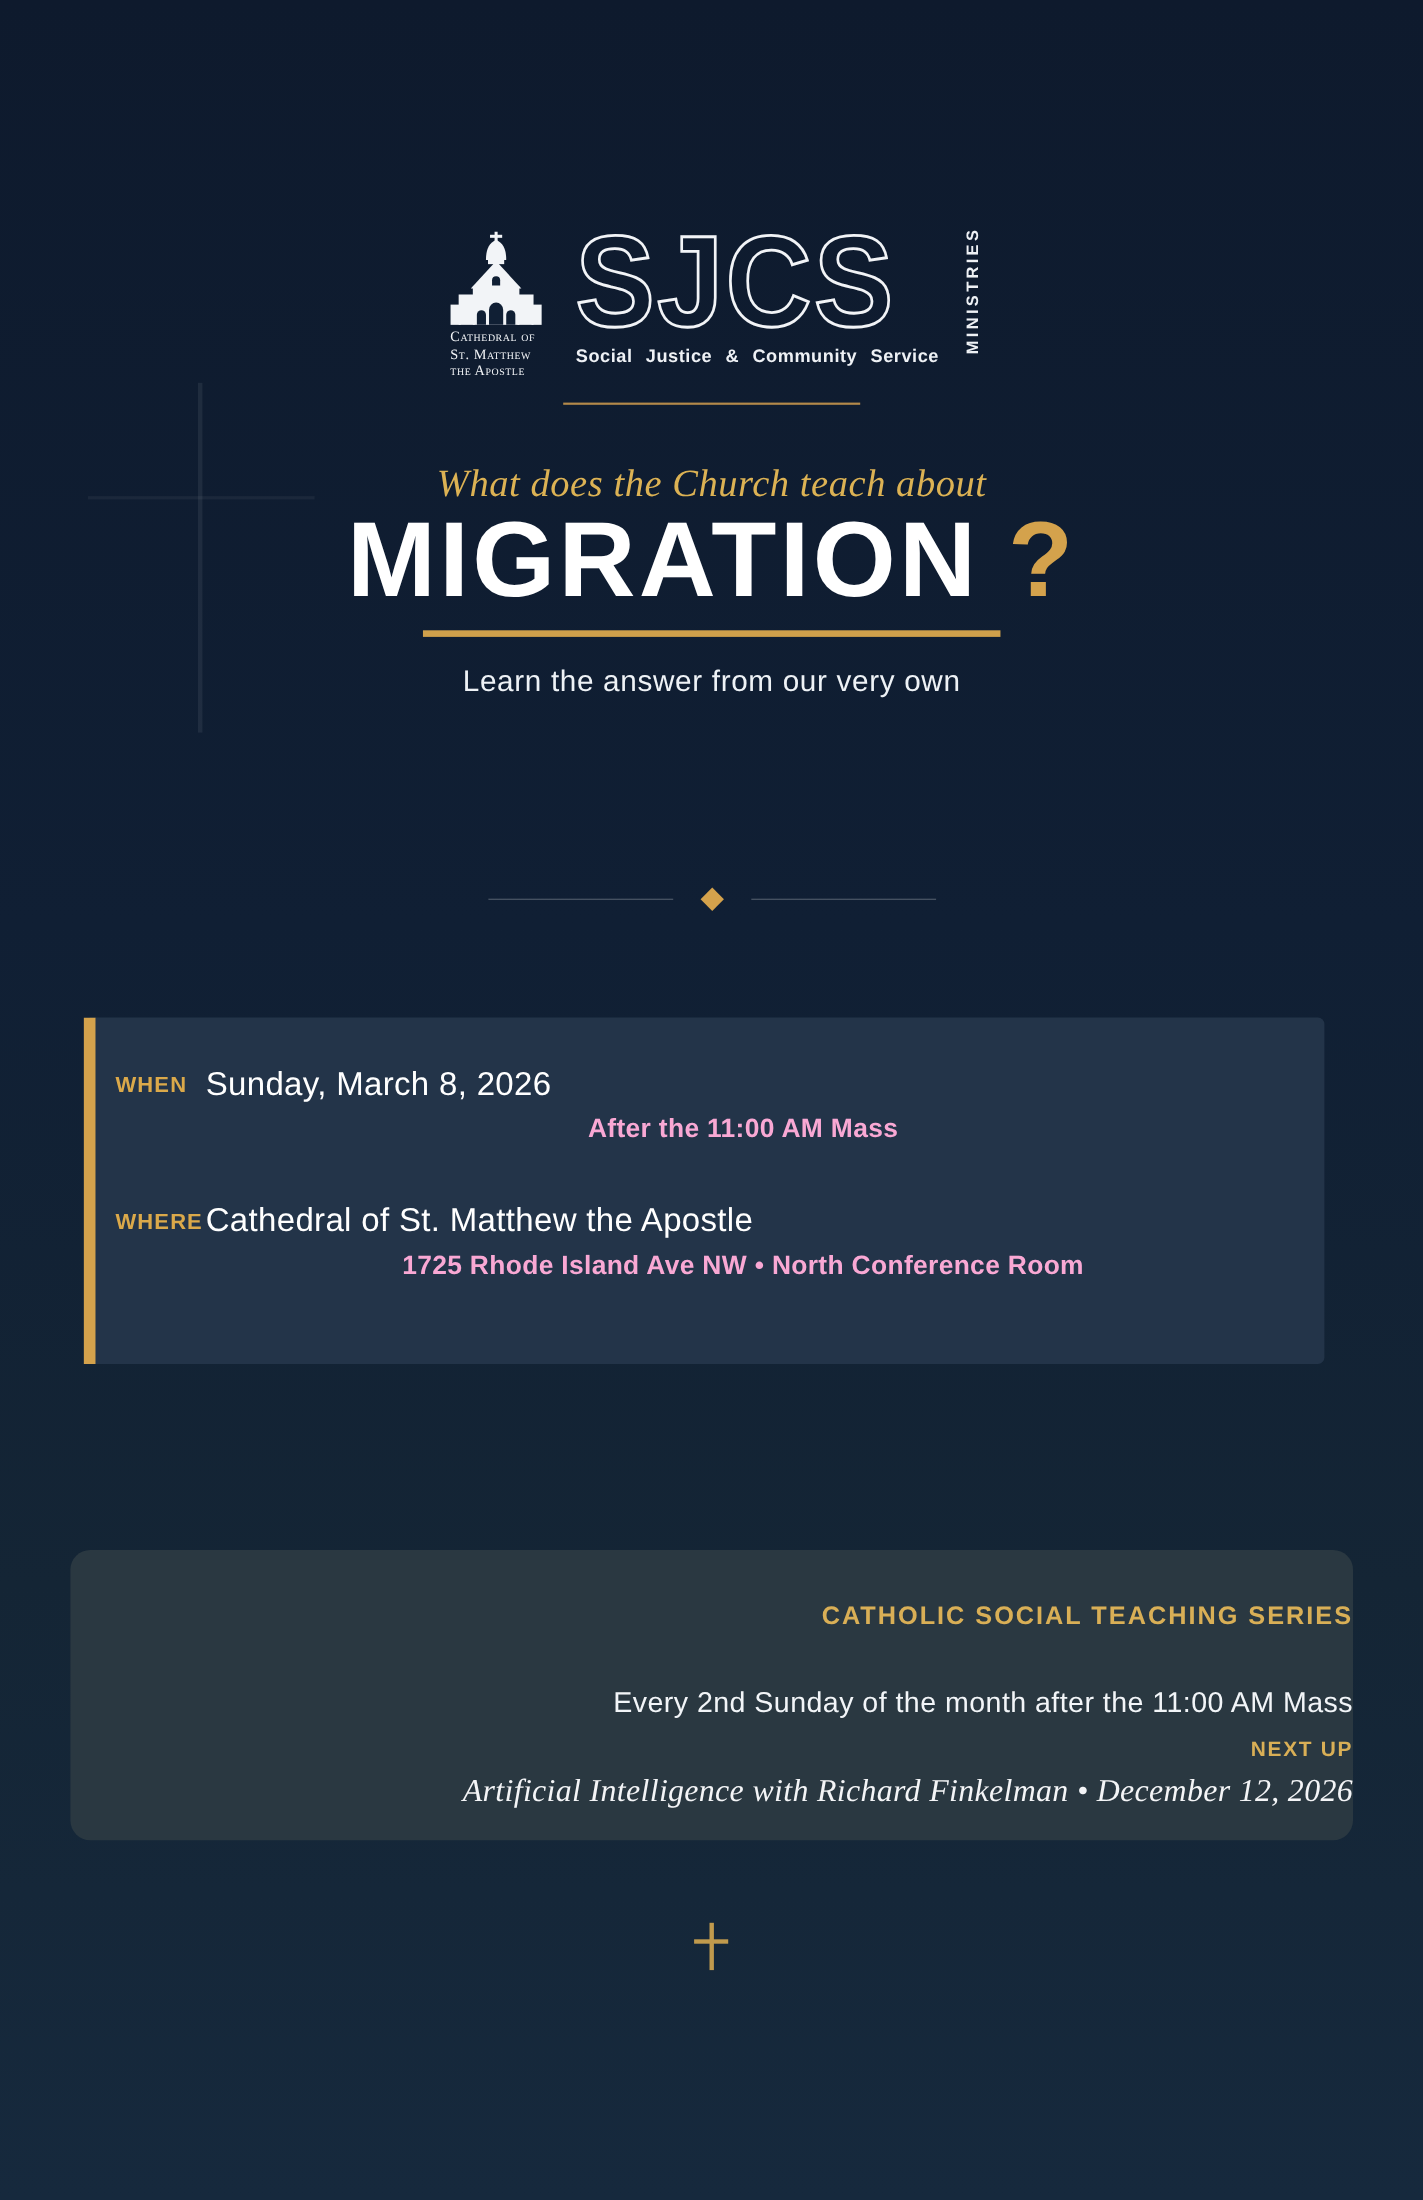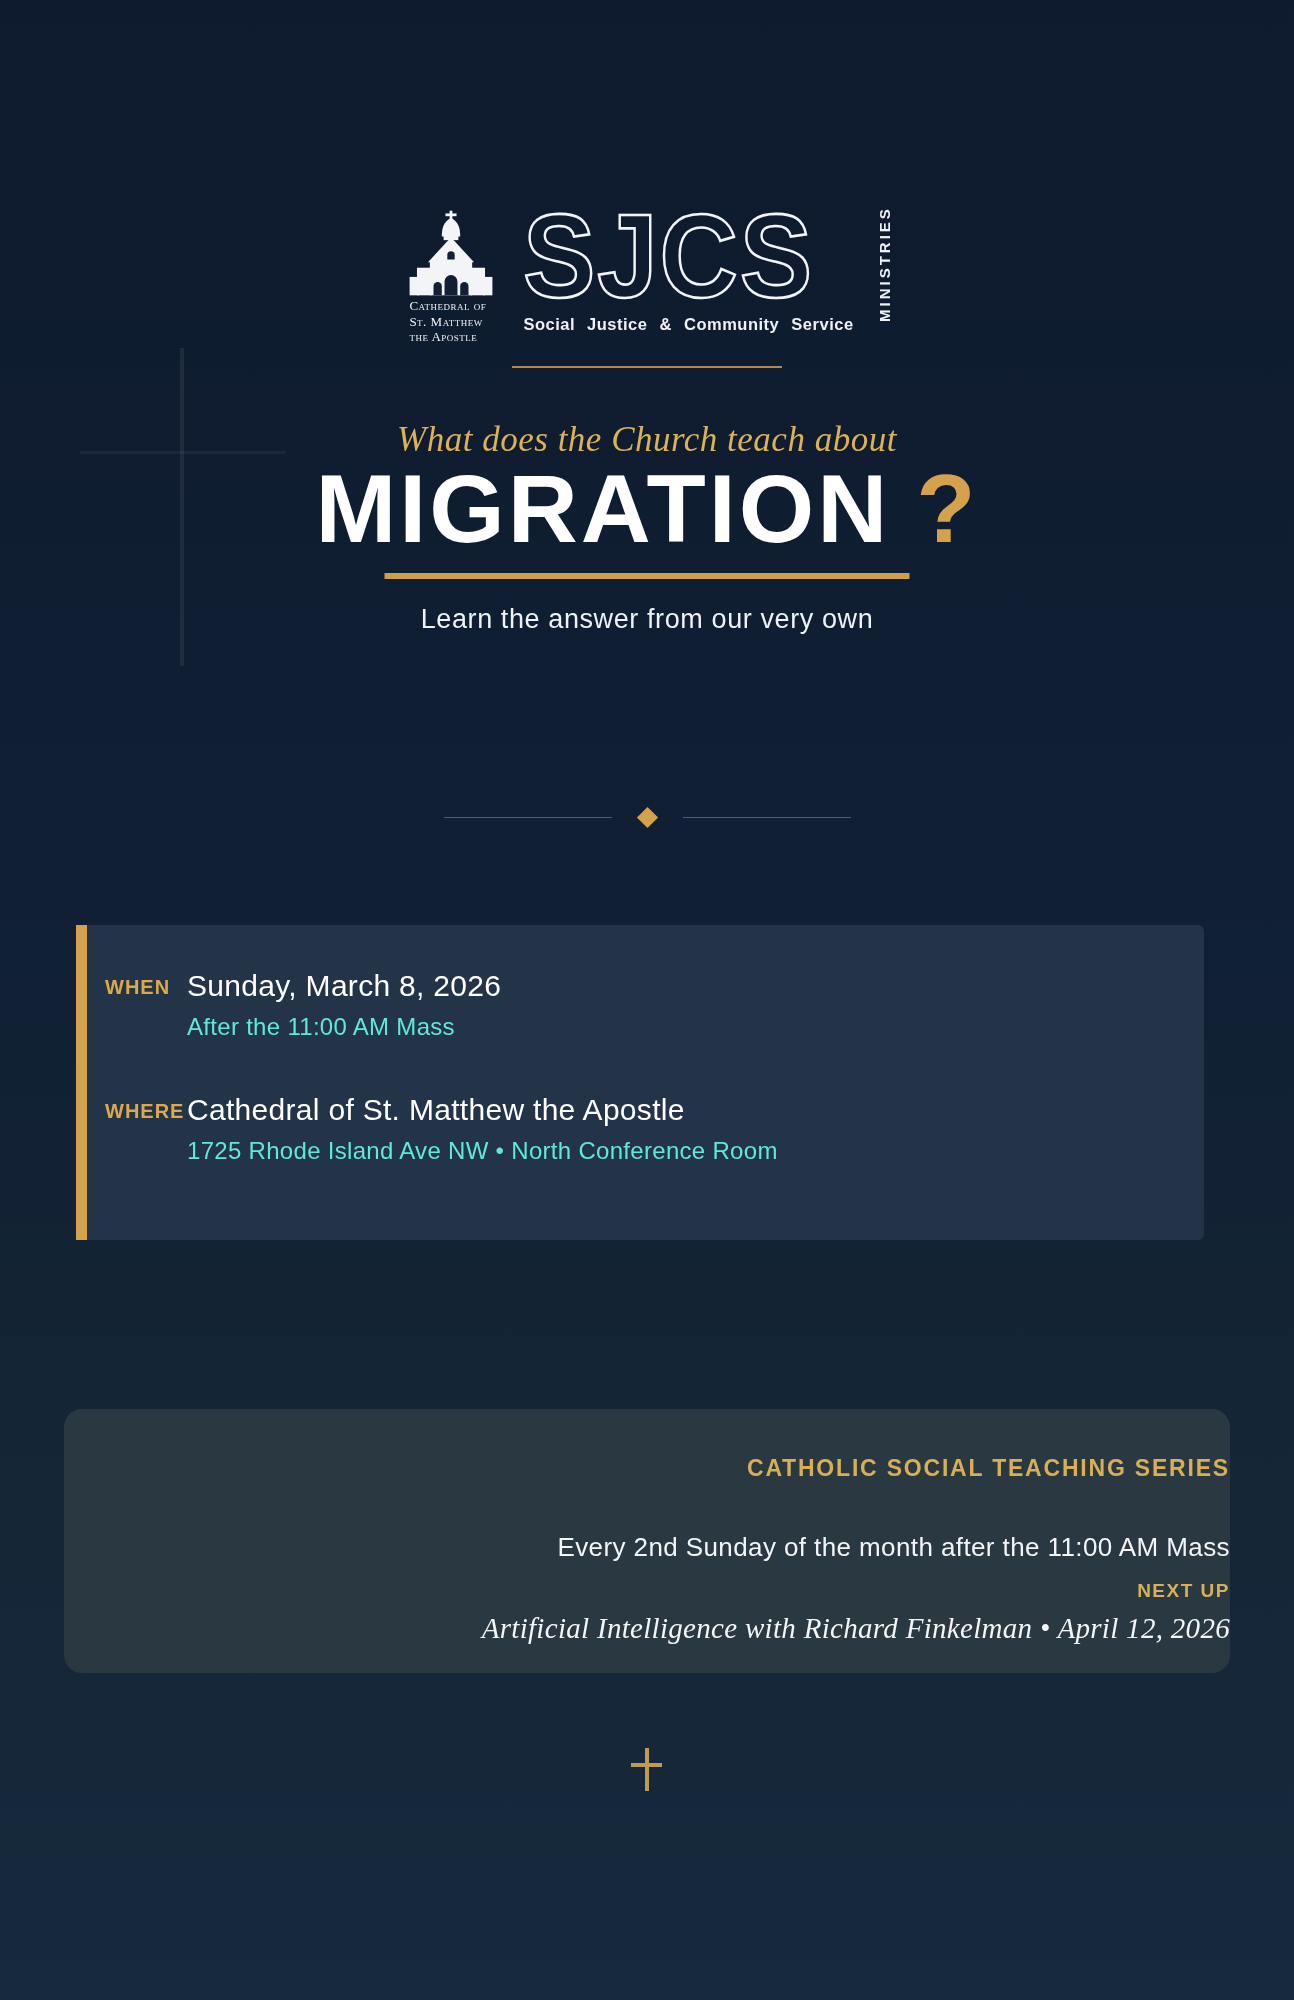--- a/index.html
+++ b/index.html
@@ -97,21 +97,21 @@
     border-radius:0 6px 6px 0;
     box-sizing:border-box;
     padding:44px 40px 0 18px;
   }
   .info-row{display:grid;grid-template-columns:82px 1fr;align-items:start;margin-bottom:52px;}
   .info-label{
     font-size:20px;font-weight:700;color:#dba94a;letter-spacing:1px;
     padding-top:7px;
   }
   .info-title{font-size:30px;color:#ffffff;font-weight:500;letter-spacing:.3px;}
-  .info-sub{margin-top:10px;font-size:24px;color:#5eead4;font-weight:400;letter-spacing:.3px;}
+  .info-sub{margin-top:10px;font-size:24px;color:#f9a8d4;font-weight:700;letter-spacing:.3px;text-align:center;}
 
   
   .series-panel{
     position:absolute;top:1409px;left:64px;width:1166px;height:264px;
     background:#2a3841;border-radius:18px;
     text-align:right;box-sizing:border-box;padding-top:46px;
   }
   .series-heading{font-size:23px;font-weight:700;color:#d9af56;letter-spacing:1.8px;}
   .series-schedule{margin-top:50px;font-size:26px;color:#f2f5f8;letter-spacing:.4px;}
   .series-next-label{margin-top:17px;font-size:19px;font-weight:700;color:#d9af56;letter-spacing:1.5px;}
@@ -201,21 +201,21 @@
         <div class="info-title">Cathedral of St. Matthew the Apostle</div>
         <div class="info-sub">1725 Rhode Island Ave NW • North Conference Room</div>
       </div>
     </div>
   </section>
 
   <section class="series-panel">
     <div class="series-heading">CATHOLIC SOCIAL TEACHING SERIES</div>
     <div class="series-schedule">Every 2nd Sunday of the month after the 11:00 AM Mass</div>
     <div class="series-next-label">NEXT UP</div>
-    <div class="series-next-event">Artificial Intelligence with Richard Finkelman • April 12, 2026</div>
+    <div class="series-next-event">Artificial Intelligence with Richard Finkelman • December 12, 2026</div>
   </section>
 
   <div class="bottom-cross">
     <span class="v"></span>
     <span class="h"></span>
   </div>
 
 </div>
 
 </body></html>

